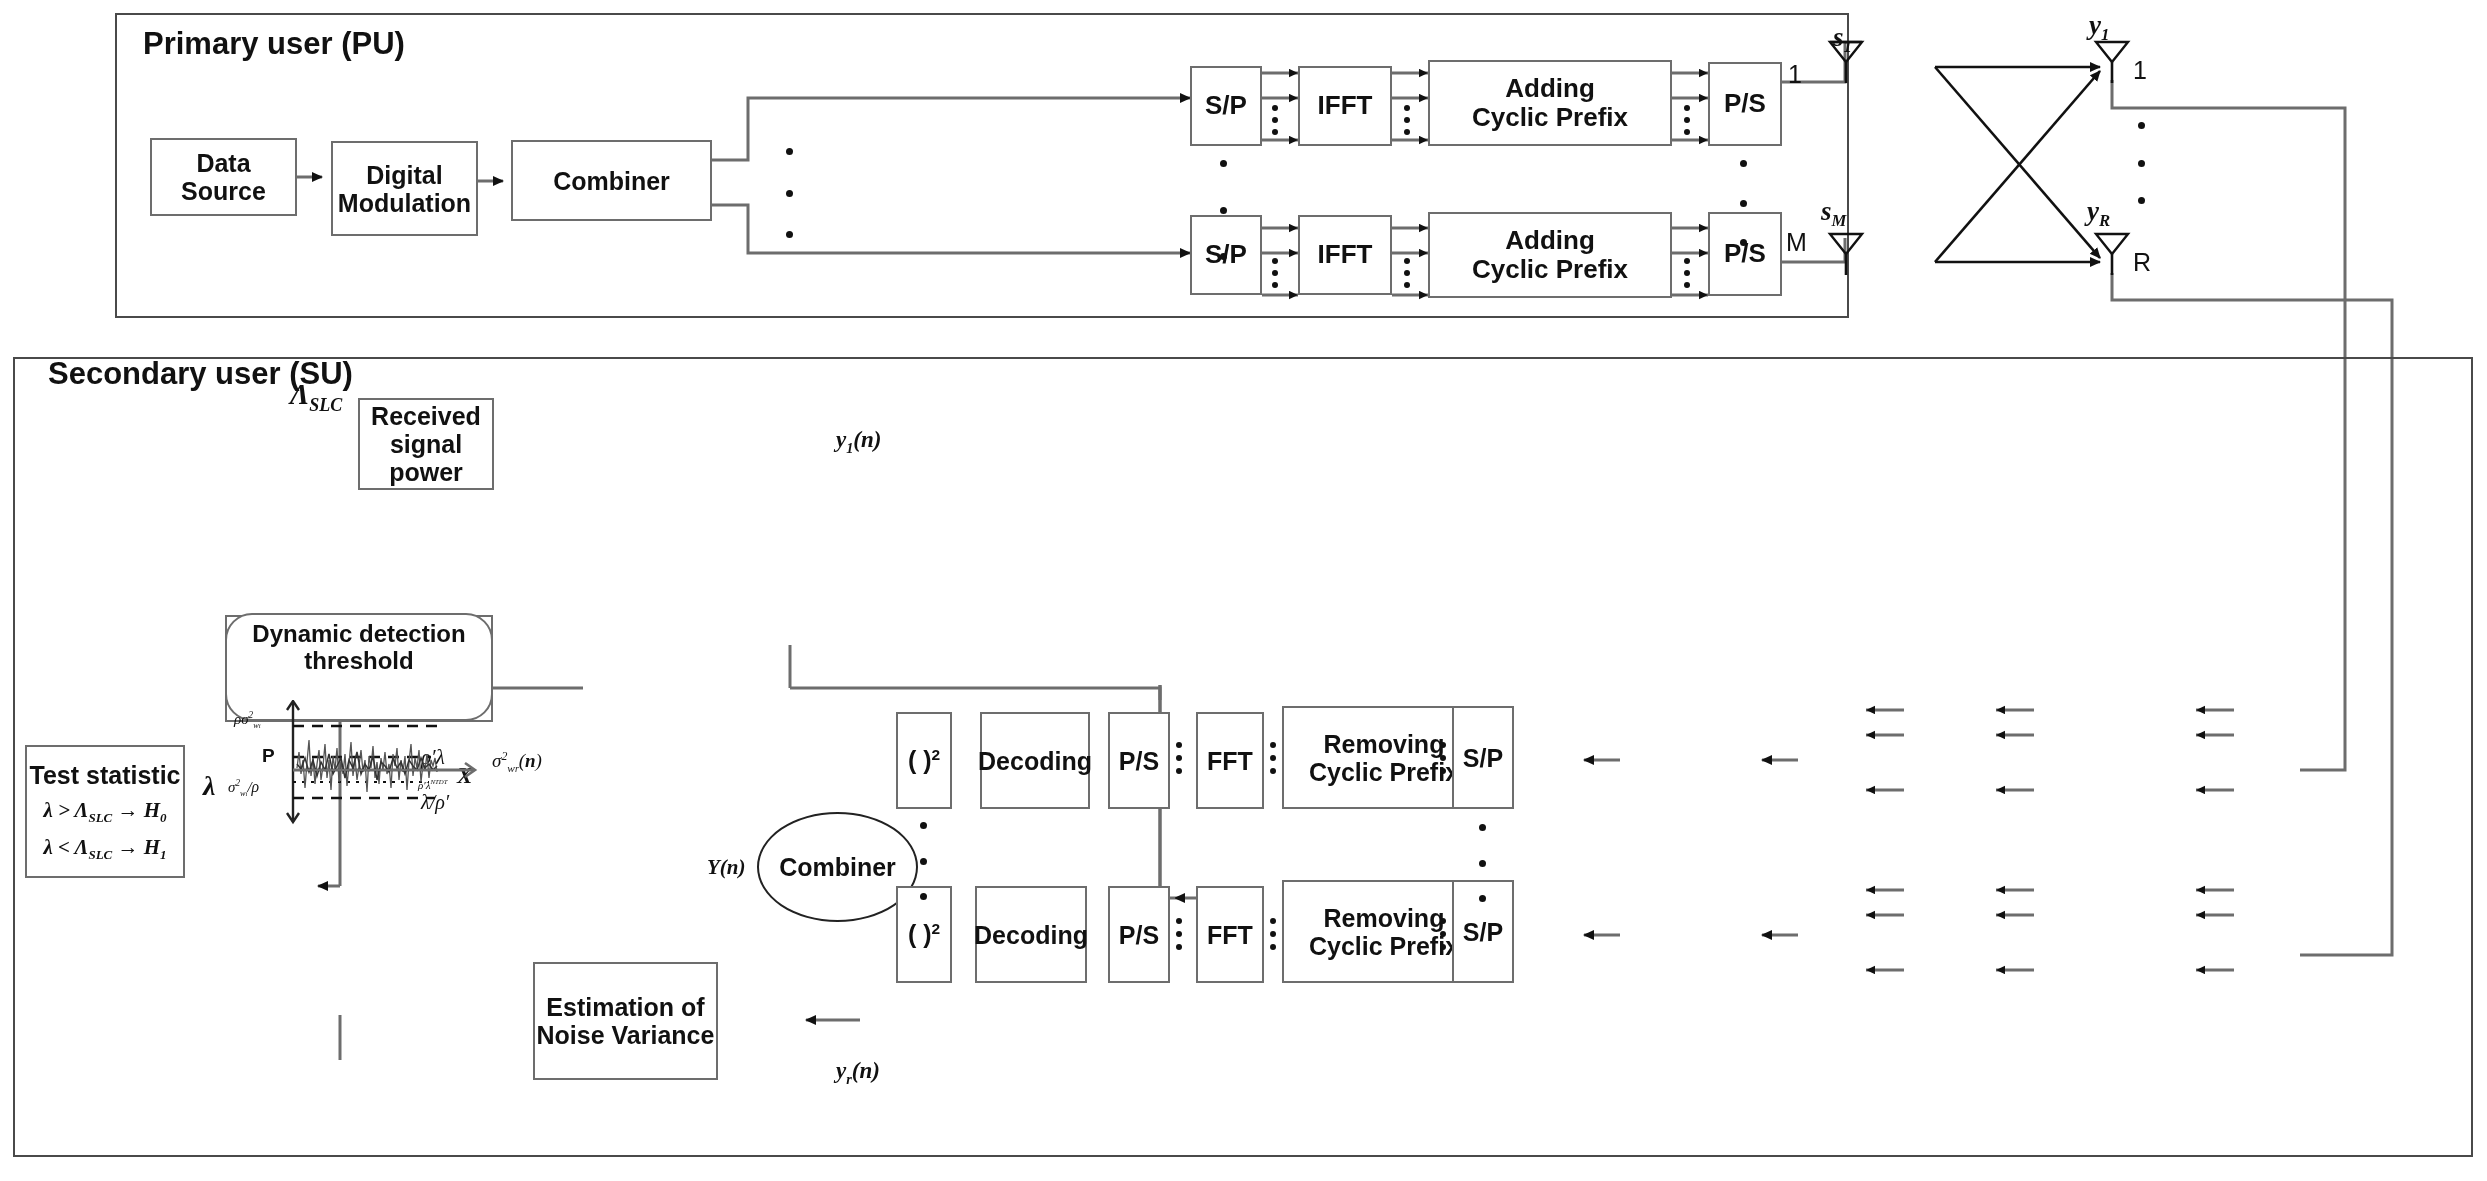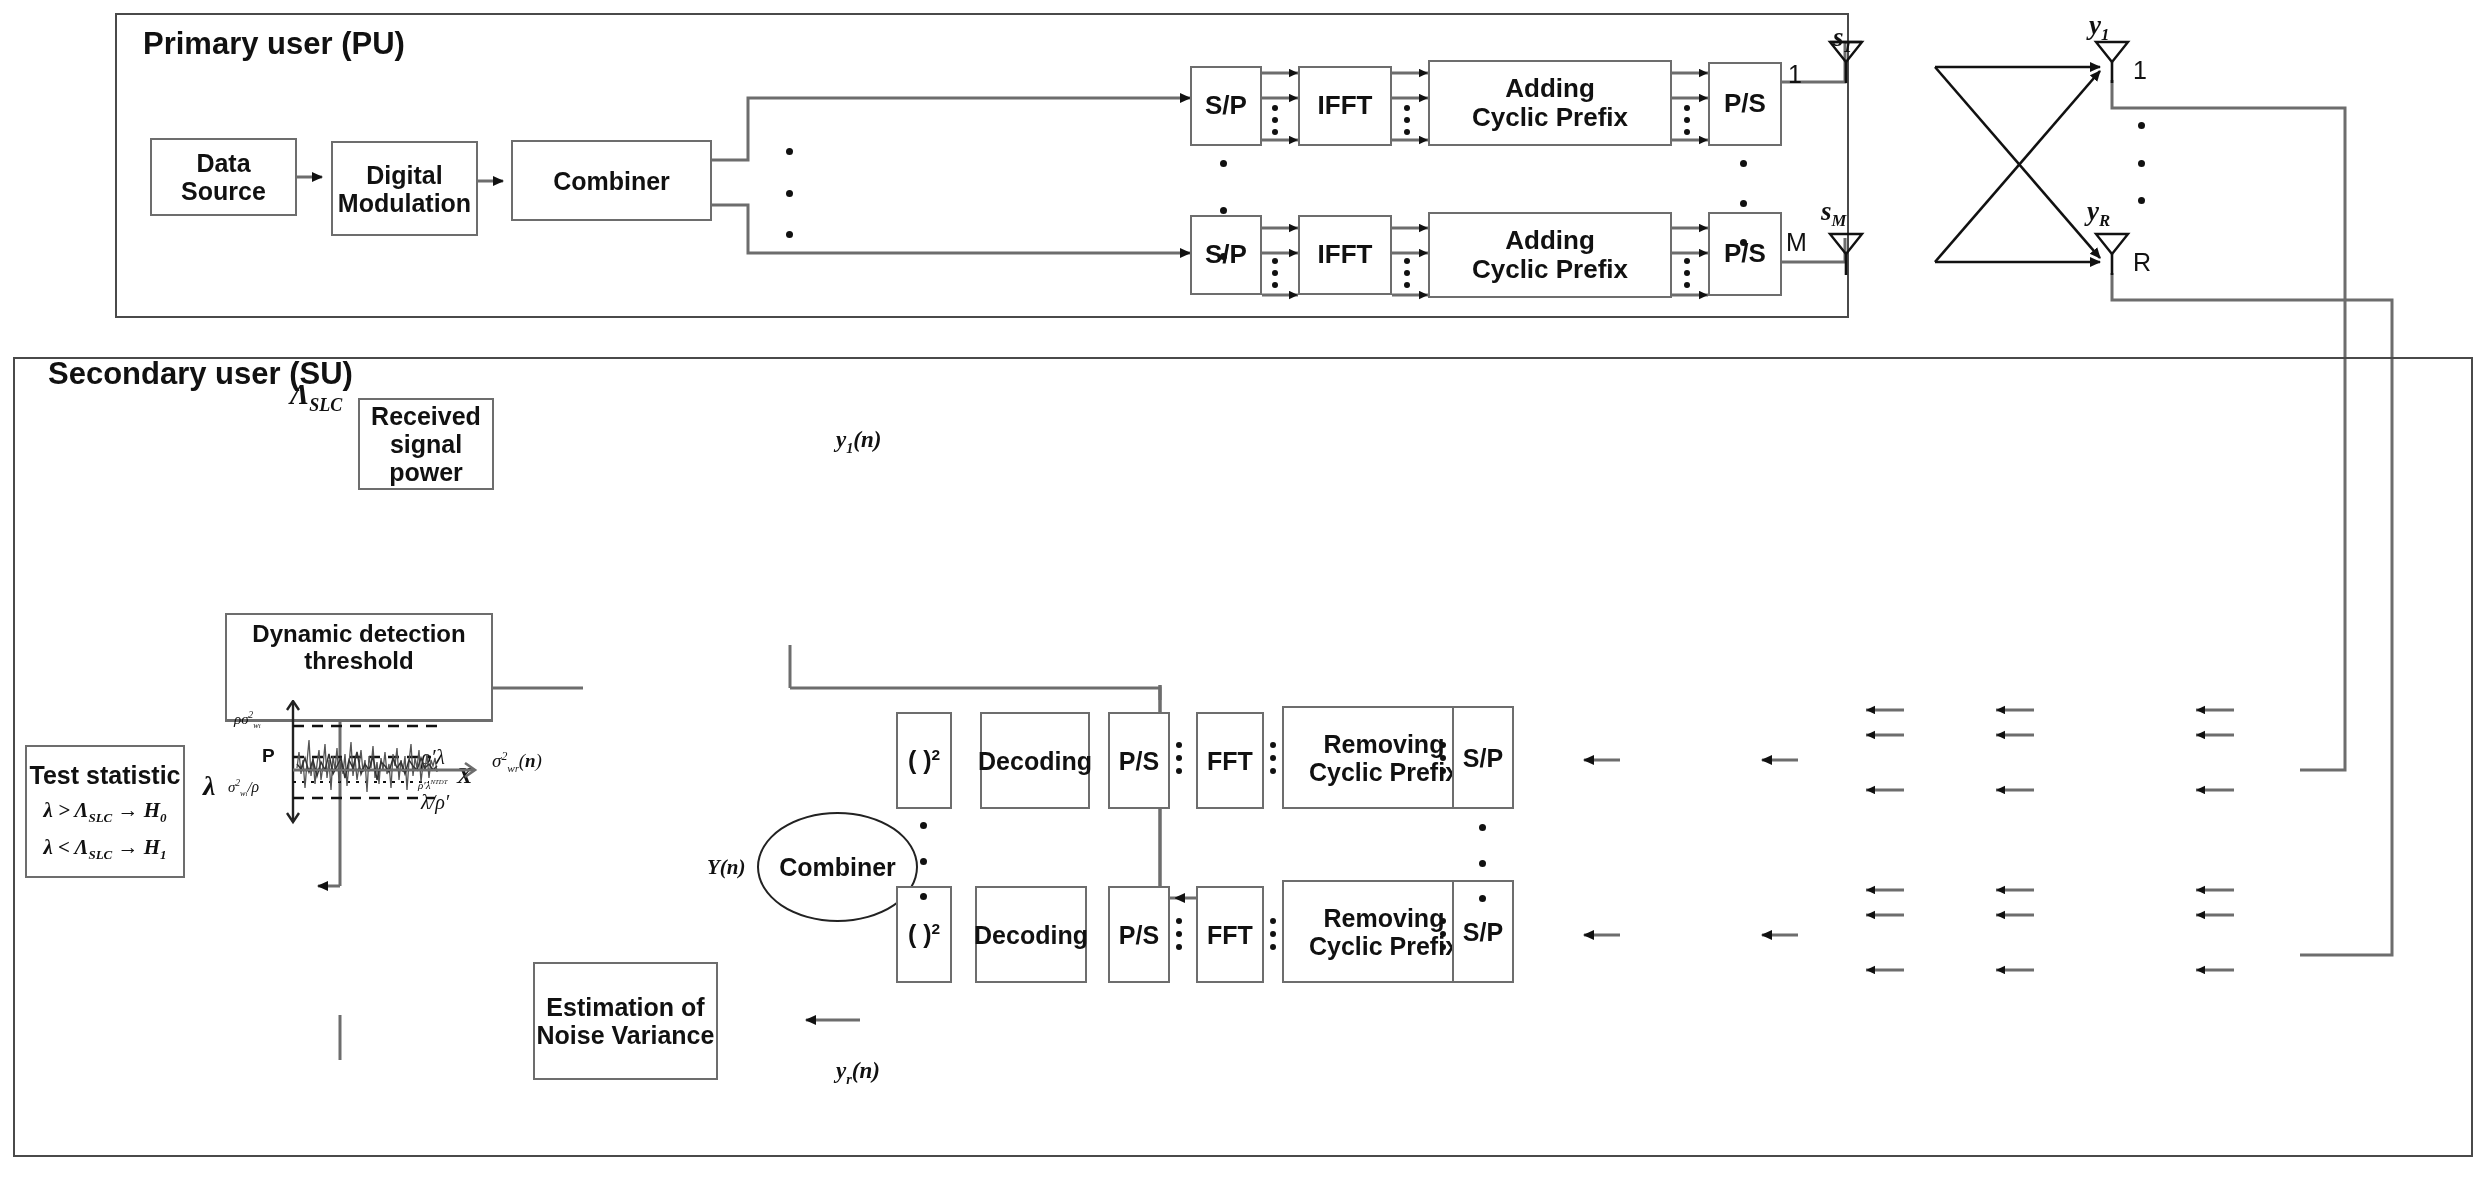--- a/index.html
+++ b/index.html
@@ -328,21 +328,21 @@
   <div class="box" style="left:225px;top:615px;width:268px;height:107px;
               align-items:flex-start;padding-top:0;font-size:0;border:none;background:none;"></div>
 
   <div class="box" style="left:225px;top:615px;width:268px;height:107px;
               flex-direction:column;align-items:center;justify-content:flex-start;
               display:flex;border:2px solid #6d6d6d;width:268px;height:107px;
               left:225px;top:615px;"></div>
 
   <div class="box" style="left:225px;top:613px;width:268px;height:108px;
               flex-direction:column;justify-content:flex-start;padding-top:6px;
-              font-size:24px;display:flex;">
+              font-size:24px;display:flex;border-radius:27px;">
     <span style="white-space:pre-line;line-height:1.12;">Dynamic detection
 threshold</span>
   </div>
 
   <div id="plotwrap" style="left:225px;top:700px;width:268px;height:130px;">
     <svg width="268" height="130" viewBox="0 0 268 130">
 
       <line x1="68" y1="2" x2="68" y2="122" stroke="#222" stroke-width="2.4"></line>
       <path d="M62,10 L68,1 L74,10" fill="none" stroke="#222" stroke-width="2.4"></path>
       <path d="M62,113 L68,122 L74,113" fill="none" stroke="#222" stroke-width="2.4"></path>

